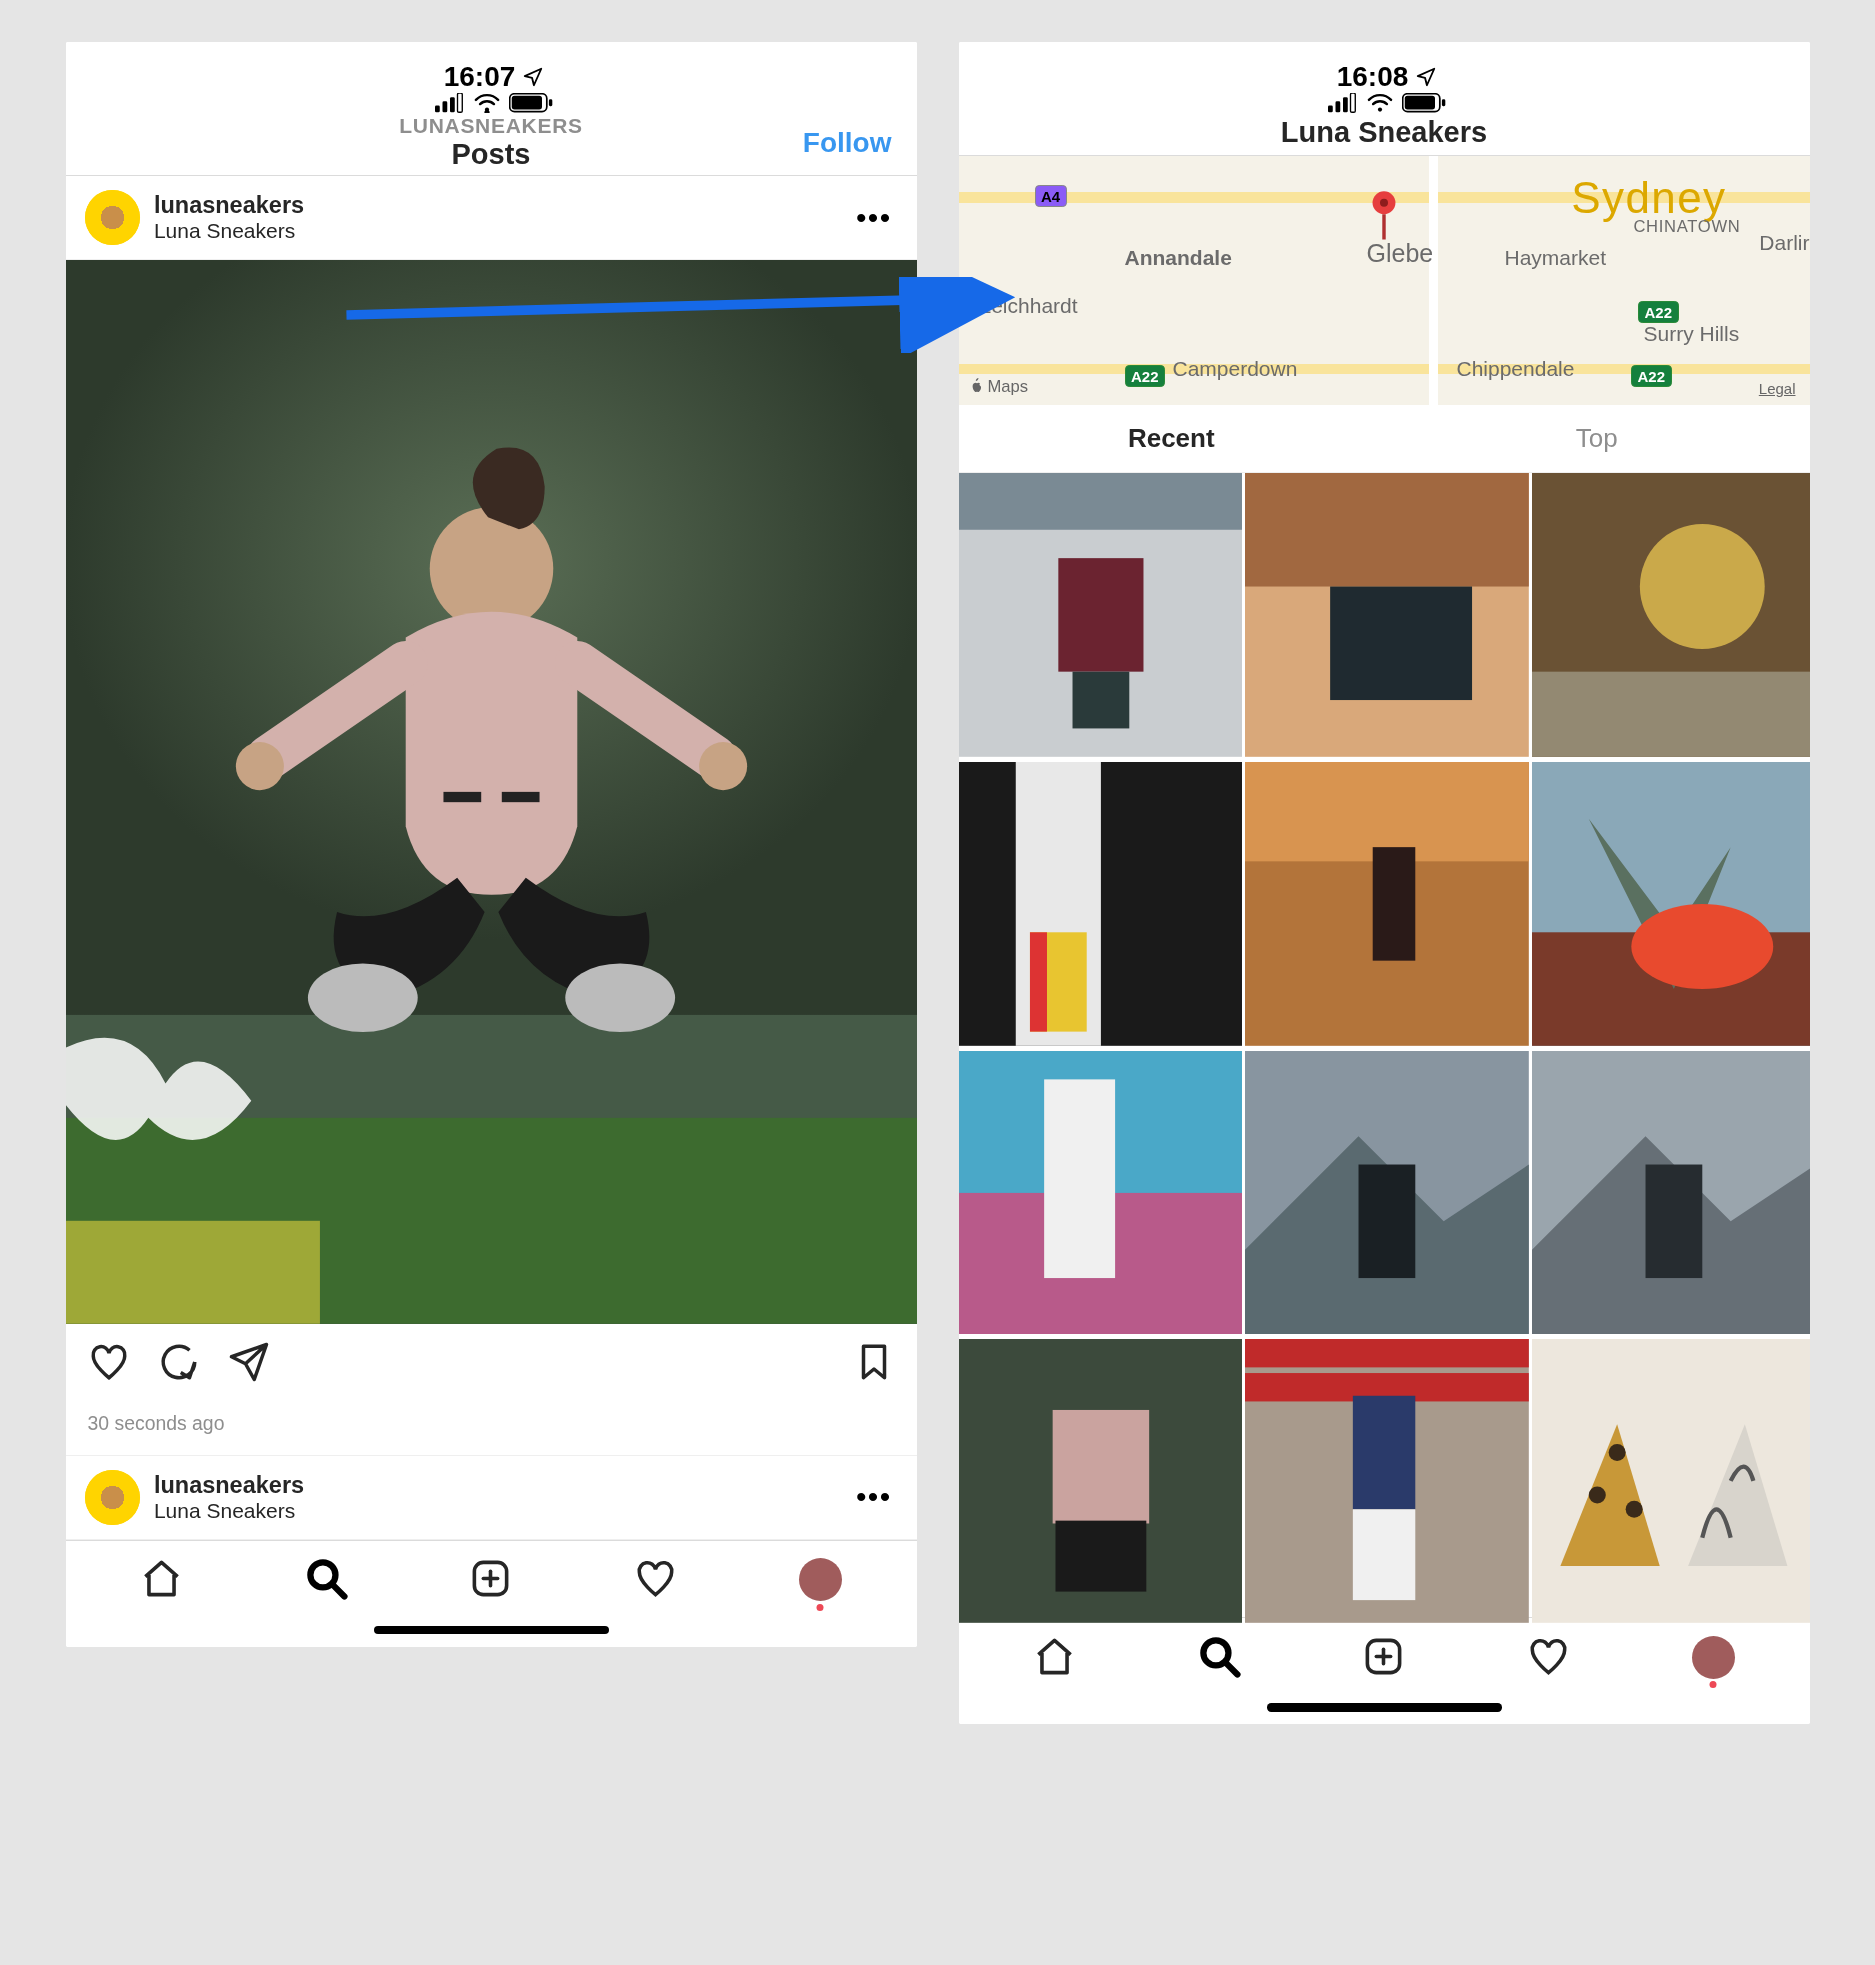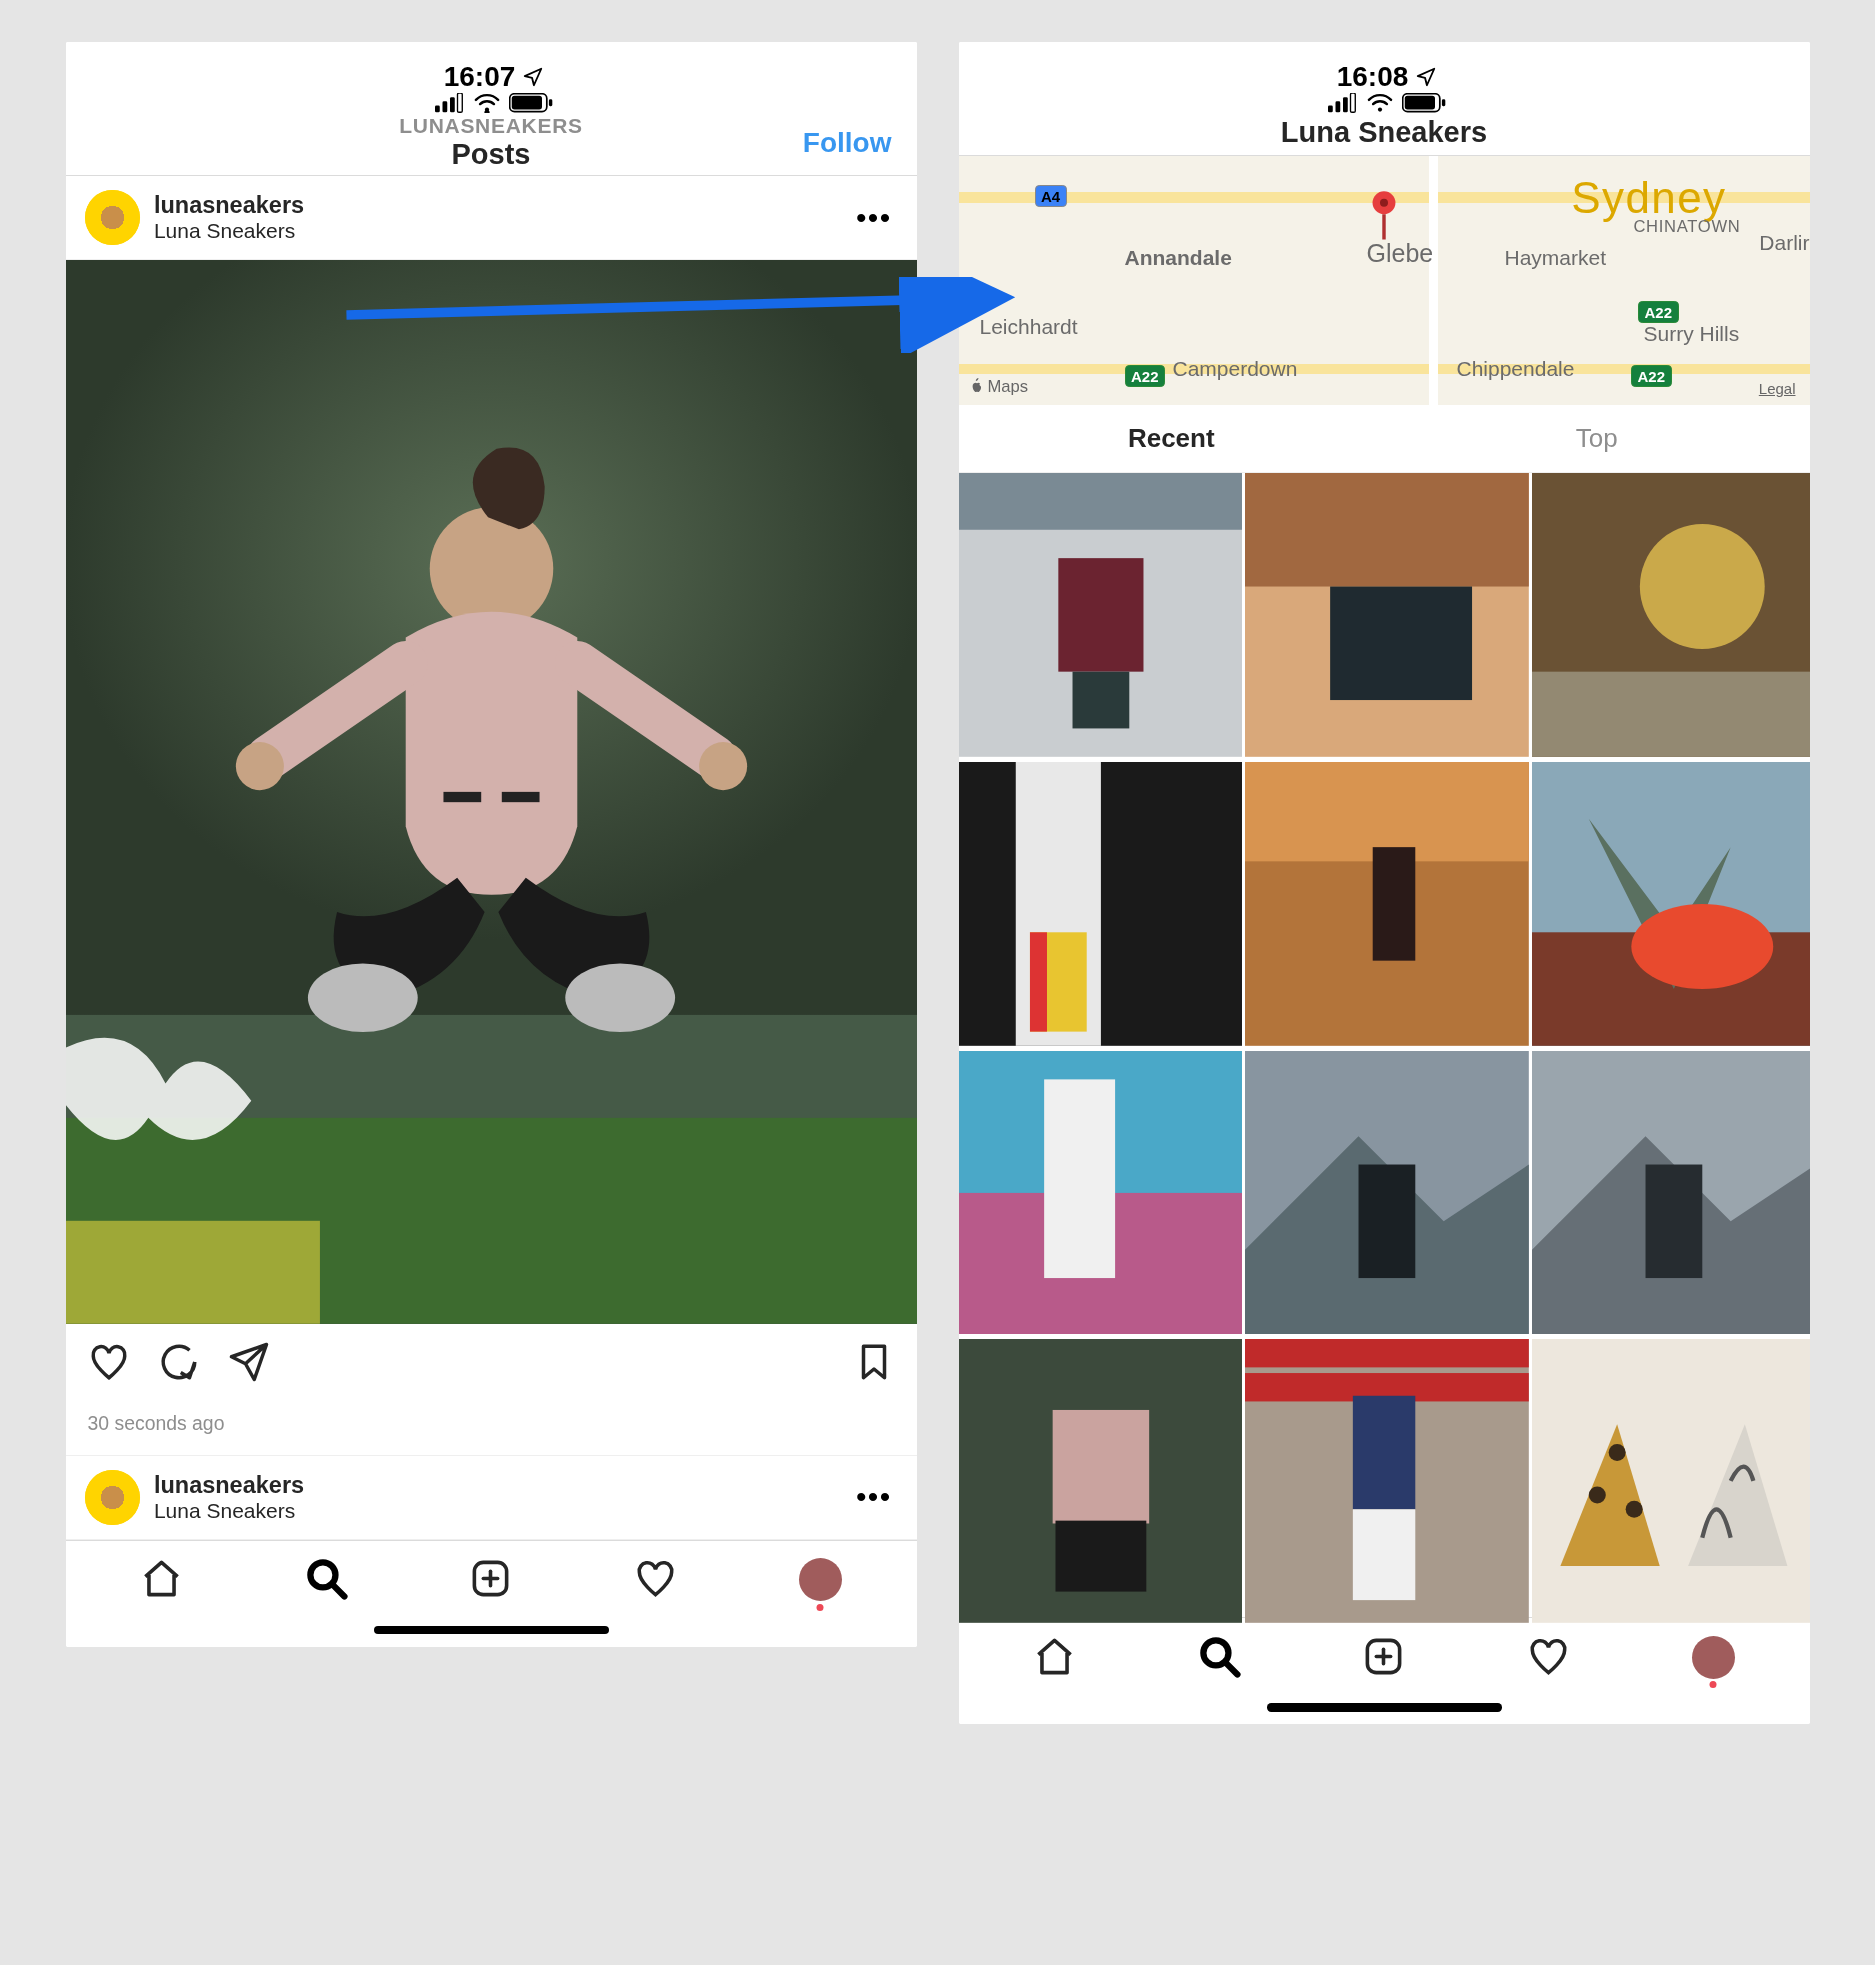--- a/index.html
+++ b/index.html
@@ -29,21 +29,21 @@
   .timestamp { padding: 11px 22px 19.4px 22px; font-size: 19.4px; color: #8e8e8e; }
   .tabbar { display: flex; justify-content: space-around; align-items: center; padding: 16.6px 14px 7px 14px; border-top: 0.7px solid #dbdbdb; }
   .tabbar svg, .tabbar .avatar-small { width: 43px; height: 43px; }
   .avatar-small { border-radius: 50%; background: #a05c5c; position: relative; }
   .avatar-small::after { content: ""; position: absolute; bottom: -9.7px; left: 50%; transform: translateX(-50%); width: 7px; height: 7px; background: #ed4956; border-radius: 50%; }
   .home-indicator { width: 235px; height: 8.3px; background: #000; border-radius: 4.2px; margin: 16.6px auto 12.5px auto; }
   
   .map { width: 100%; height: 249px; background: #f5f2e8; position: relative; overflow: hidden; }
   .map-label { position: absolute; font-size: 21px; color: #6b6b6b; font-weight: 400; }
   .map .sydney { font-size: 44px; color: #dca800; letter-spacing: 1.4px; right: 83px; top: 16.6px; }
-  .map .road { position: absolute; background: #3b82f6; padding: 1.4px 5.5px; border-radius: 4.2px; font-size: 15px; font-weight: 700; color: #000; border: 0.7px solid #888; }
+  .map .road { position: absolute; background: #8b5cf6; padding: 1.4px 5.5px; border-radius: 4.2px; font-size: 15px; font-weight: 700; color: #000; border: 0.7px solid #888; }
   .map .roadg { position: absolute; background: #15803d; padding: 1.4px 5.5px; border-radius: 4.2px; font-size: 15px; font-weight: 700; color: #fff; border: 0.7px solid #2a8a38; }
   .map .pin { position: absolute; left: 50%; top: 33px; transform: translateX(-50%); }
   .map .maps-badge { position: absolute; left: 9.7px; bottom: 8.3px; font-size: 16.6px; color: #666; display: flex; align-items: center; gap: 4.2px; }
   .map .legal { position: absolute; right: 14px; bottom: 8.3px; font-size: 15px; color: #666; text-decoration: underline; }
   .loc-tabs { display: flex; background: #fff; border-bottom: 0.7px solid #efefef; }
   .loc-tab { flex: 1; text-align: center; padding: 18px 0; font-size: 26px; color: #8e8e8e; font-weight: 500; }
   .loc-tab.active { color: #262626; font-weight: 700; }
   .grid { display: grid; grid-template-columns: repeat(3,1fr); gap: 2.8px; }
   .grid-cell { width: 100%; aspect-ratio: 1/1; }
   .arrow-box { position: absolute; z-index: 5; }
@@ -244,21 +244,21 @@
 
   <div class="map">
 
     <div class="map-road-line" style="left:0; top:36px; width:100%; height:11px; background:#f9e49b;"></div>
     <div class="map-road-line" style="left:0; top:208px; width:100%; height:9.7px; background:#f9e49b;"></div>
     <div class="map-road-line" style="left:470px; top:0; width:9.7px; height:100%; background:#fff;"></div>
     <span class="map-label sydney">Sydney</span>
     <span class="map-label" style="left:408px; top:83px; font-size:25px;">Glebe</span>
     <span class="map-label" style="left:166px; top:90px;font-weight:bold;">Annandale</span>
     <span class="map-label" style="left:546px; top:90px;">Haymarket</span>
-    <span class="map-label" style="left:21px; top:138px;margin-top:21px;">Leichhardt</span>
+    <span class="map-label" style="left:21px; top:138px;">Leichhardt</span>
     <span class="map-label" style="left:214px; top:201px;">Camperdown</span>
     <span class="map-label" style="left:498px; top:201px;">Chippendale</span>
     <span class="map-label" style="left:685px; top:166px;">Surry Hills</span>
     <span class="map-label" style="right:69px; top:61px; font-size:16.6px; letter-spacing:0.7px;">CHINATOWN</span>
     <span class="map-label" style="right:0; top:75px;">Darlir</span>
     <span class="road" style="left:76px; top:29px;">A4</span>
     <span class="roadg" style="right:131px; top:145px;">A22</span>
     <span class="roadg" style="left:166px; top:209px;">A22</span>
     <span class="roadg" style="right:138px; top:209px;">A22</span>
     <svg class="pin" width="35" height="55" viewBox="0 0 30 48">

